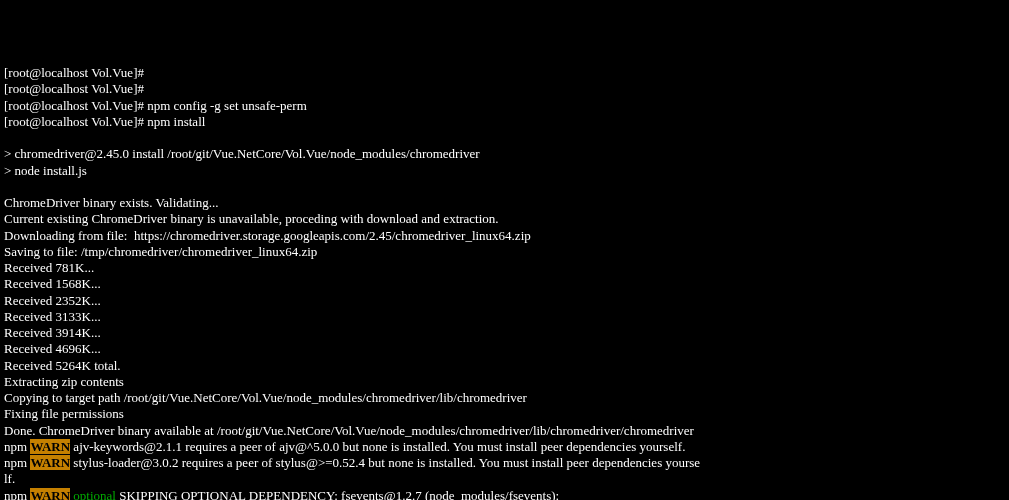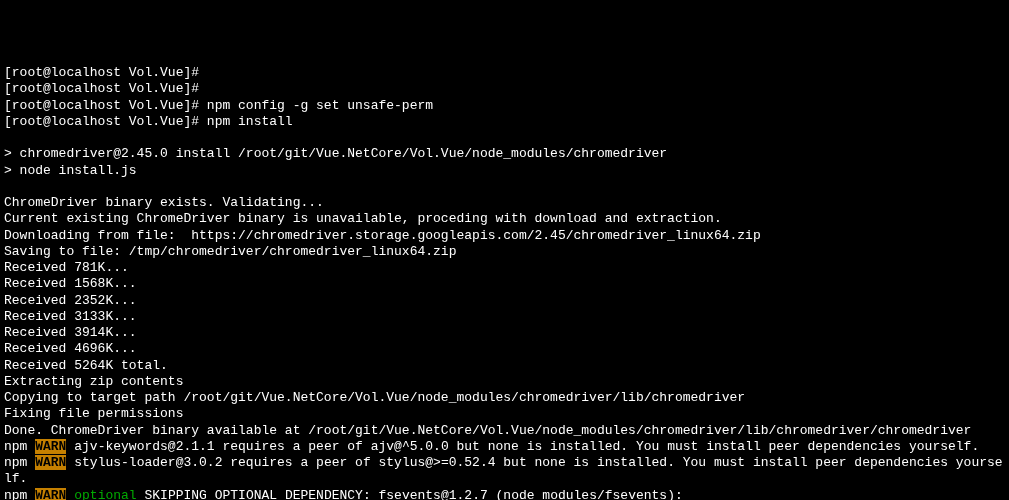--- a/index.html
+++ b/index.html
@@ -15,21 +15,21 @@
     overflow: hidden;
     white-space: pre;
   }
   .term { white-space: pre; }
   .warn {
     background: #c58000;
     color: #000;
     font-weight: bold;
   }
   .green { color: #00aa00; }
-  .line { display: block; }
+  .line { display: block; font-family: Liberation Serif, serif; }
 </style>
 </head>
 <body>
 
 
 
 <div class="term" id="terminal"><span class="line"><span>[root@localhost Vol.Vue]#</span></span><span class="line"><span>[root@localhost Vol.Vue]#</span></span><span class="line"><span>[root@localhost Vol.Vue]# npm config -g set unsafe-perm</span></span><span class="line"><span>[root@localhost Vol.Vue]# npm install</span></span><span class="line"><span> </span></span><span class="line"><span>&gt; chromedriver@2.45.0 install /root/git/Vue.NetCore/Vol.Vue/node_modules/chromedriver</span></span><span class="line"><span>&gt; node install.js</span></span><span class="line"><span> </span></span><span class="line"><span>ChromeDriver binary exists. Validating...</span></span><span class="line"><span>Current existing ChromeDriver binary is unavailable, proceding with download and extraction.</span></span><span class="line"><span>Downloading from file:  https://chromedriver.storage.googleapis.com/2.45/chromedriver_linux64.zip</span></span><span class="line"><span>Saving to file: /tmp/chromedriver/chromedriver_linux64.zip</span></span><span class="line"><span>Received 781K...</span></span><span class="line"><span>Received 1568K...</span></span><span class="line"><span>Received 2352K...</span></span><span class="line"><span>Received 3133K...</span></span><span class="line"><span>Received 3914K...</span></span><span class="line"><span>Received 4696K...</span></span><span class="line"><span>Received 5264K total.</span></span><span class="line"><span>Extracting zip contents</span></span><span class="line"><span>Copying to target path /root/git/Vue.NetCore/Vol.Vue/node_modules/chromedriver/lib/chromedriver</span></span><span class="line"><span>Fixing file permissions</span></span><span class="line"><span>Done. ChromeDriver binary available at /root/git/Vue.NetCore/Vol.Vue/node_modules/chromedriver/lib/chromedriver/chromedriver</span></span><span class="line"><span>npm </span><span class="warn">WARN</span><span> ajv-keywords@2.1.1 requires a peer of ajv@^5.0.0 but none is installed. You must install peer dependencies yourself.</span></span><span class="line"><span>npm </span><span class="warn">WARN</span><span> stylus-loader@3.0.2 requires a peer of stylus@&gt;=0.52.4 but none is installed. You must install peer dependencies yourse</span></span><span class="line"><span>lf.</span></span><span class="line"><span>npm </span><span class="warn">WARN</span><span> </span><span class="green">optional</span><span> SKIPPING OPTIONAL DEPENDENCY: fsevents@1.2.7 (node_modules/fsevents):</span></span></div>
 
 
 

